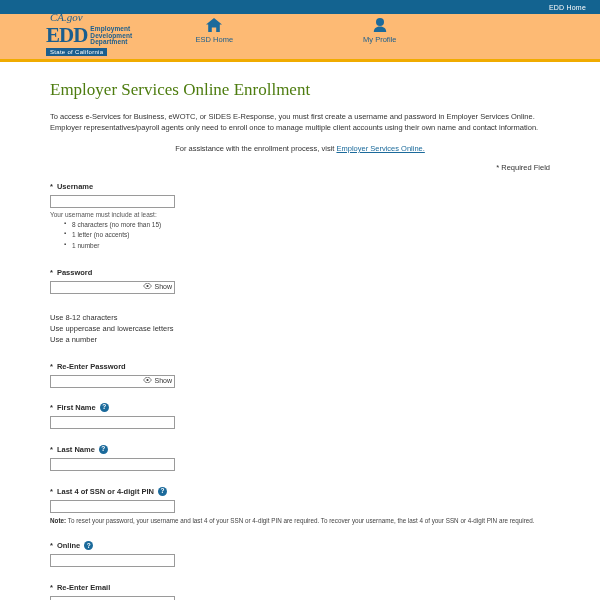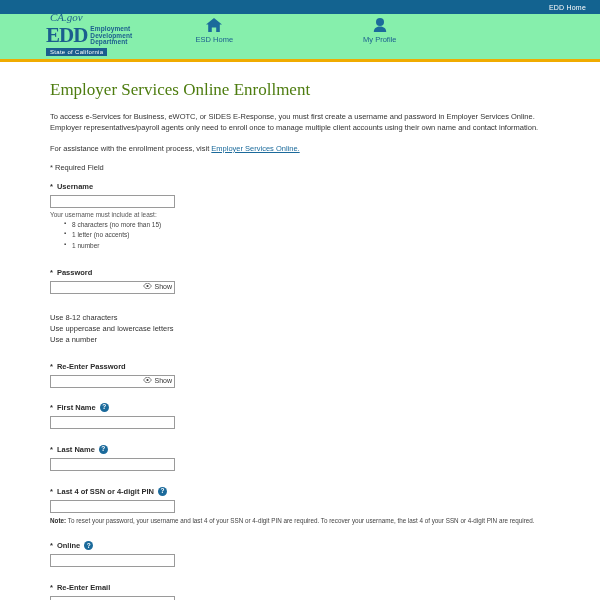--- a/index.html
+++ b/index.html
@@ -22,21 +22,21 @@
   }
   .topbar a {
     color: #ffffff;
     font-size: 7px;
     text-decoration: none;
     letter-spacing: .2px;
   }
   .header {
     position: relative;
     height: 48px;
-    background: #86efac;
+    background: #fdba74;
     border-bottom: 3px solid #f0ab00;
     display: flex;
     align-items: center;
   }
   .logo-wrap {
     position: absolute;
     left: 46px;
     top: -2px;
     display: flex;
     flex-direction: column;
@@ -122,26 +122,28 @@
     font-size: 7.5px;
     line-height: 1.45;
     color: #333;
     margin: 0 0 10px 0;
     max-width: 500px;
   }
   .assist {
     font-size: 7.5px;
     color: #333;
     margin: 0 0 10px 0;
+    text-align: center;
   }
   .assist a { color: #1b6a9b; text-decoration: underline; }
   .req-note {
     font-size: 7.5px;
     color: #333;
     margin: 0 0 10px 0;
+    text-align: right;
   }
   .field { margin-bottom: 2px; }
   .label {
     font-size: 7.5px;
     font-weight: bold;
     color: #2b2b2b;
     margin-bottom: 3px;
     display: flex;
     align-items: center;
     gap: 4px;

